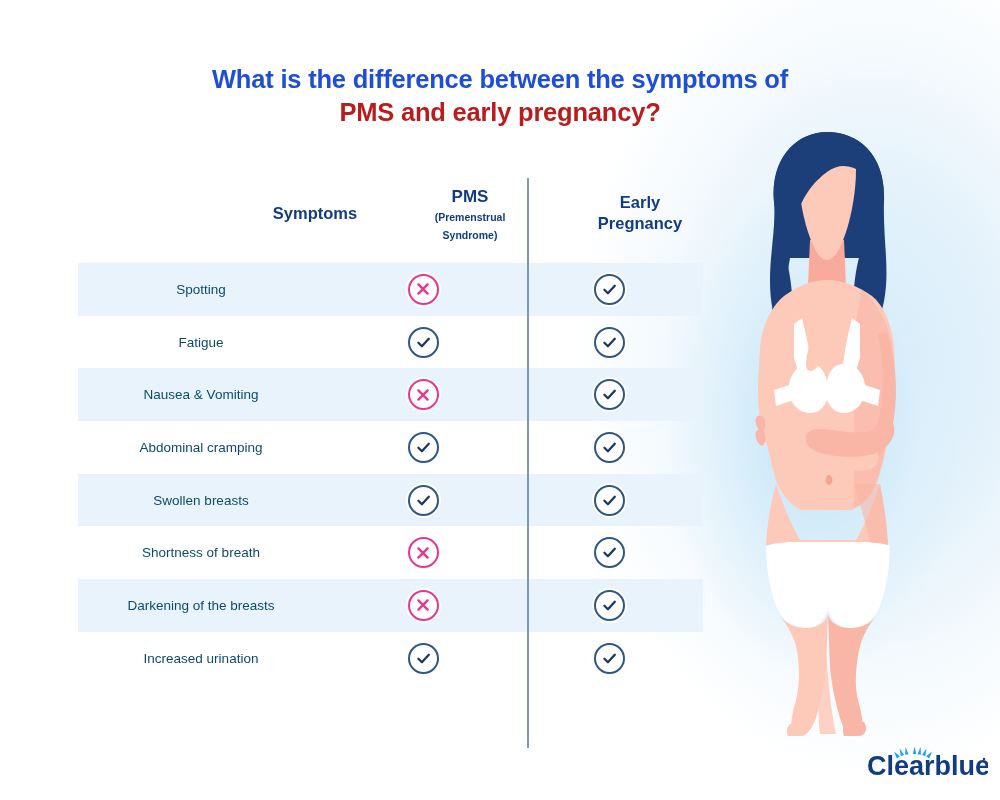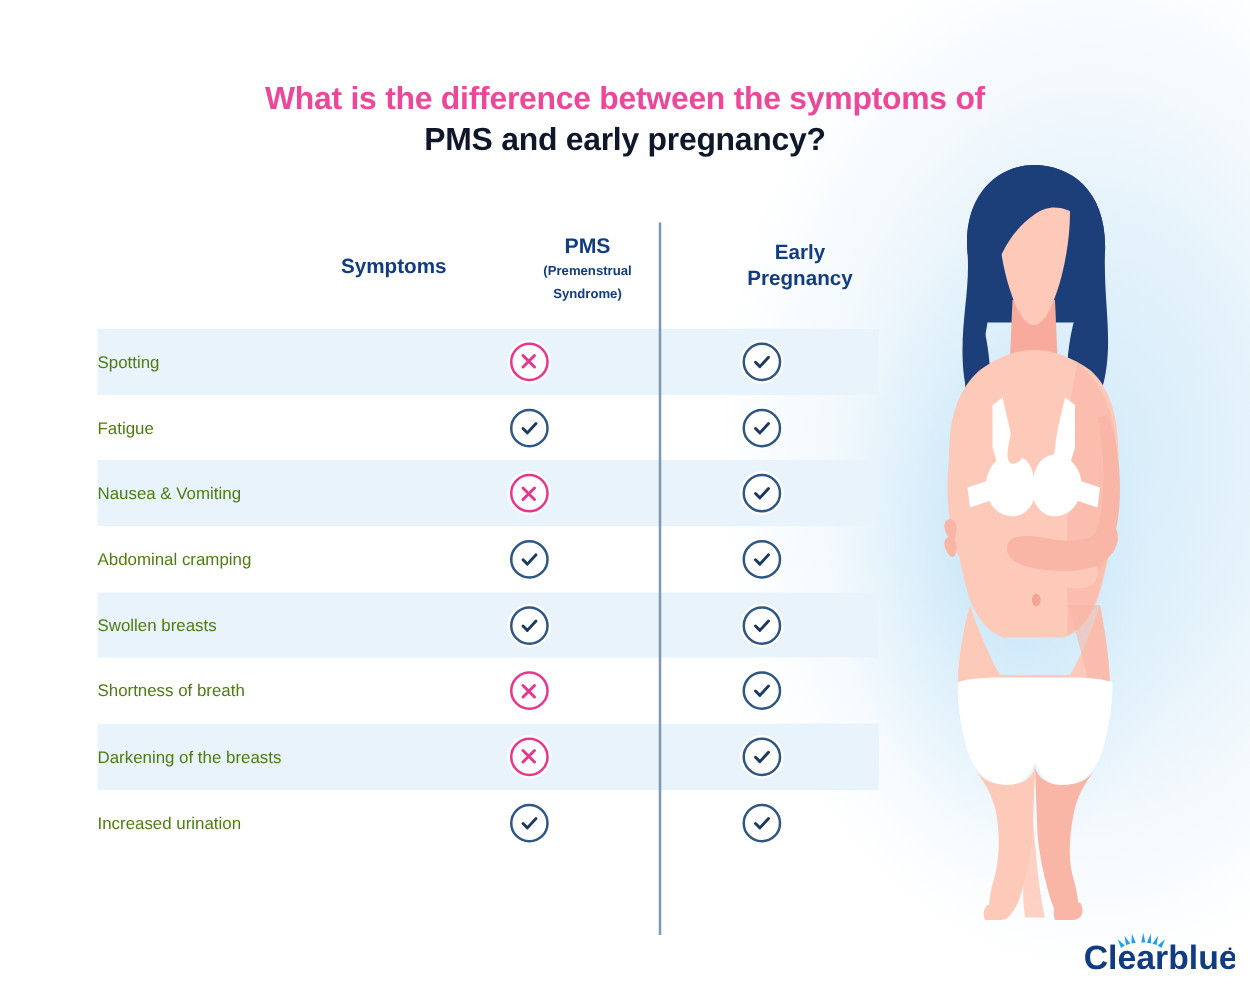--- a/index.html
+++ b/index.html
@@ -36,28 +36,28 @@
   
   .title-block {
     position: absolute;
     top: 63px; left: 0; width: 1000px;
     text-align: center;
     z-index: 5;
   }
   .title-line1 {
     font-size: 25.5px;
     font-weight: bold;
-    color: #ec4899;
+    color: #1d4ed8;
     letter-spacing: -0.2px;
     line-height: 1.28;
   }
   .title-line2 {
     font-size: 25.5px;
     font-weight: bold;
-    color: #0f172a;
+    color: #b91c1c;
     letter-spacing: -0.2px;
     line-height: 1.28;
   }
 
   
   .table-wrap {
     position: absolute;
     top: 0; left: 0;
     width: 740px; height: 800px;
     z-index: 4;
@@ -109,24 +109,24 @@
   .row {
     position: relative;
     height: 52.7px;
     display: flex;
     align-items: center;
   }
   .row.striped { background: #e9f3fc; }
 
   .cell-symptom {
     width: 252px;
-    text-align: left;
+    text-align: center;
     padding-right: 6px;
     font-size: 13.5px;
-    color: #4d7c0f;
+    color: #0c4a6e;
     white-space: nowrap;
   }
   .cell-icon {
     width: 186px;
     display: flex;
     justify-content: center;
     align-items: center;
   }
   .cell-icon.ep { width: 187px; }
 

